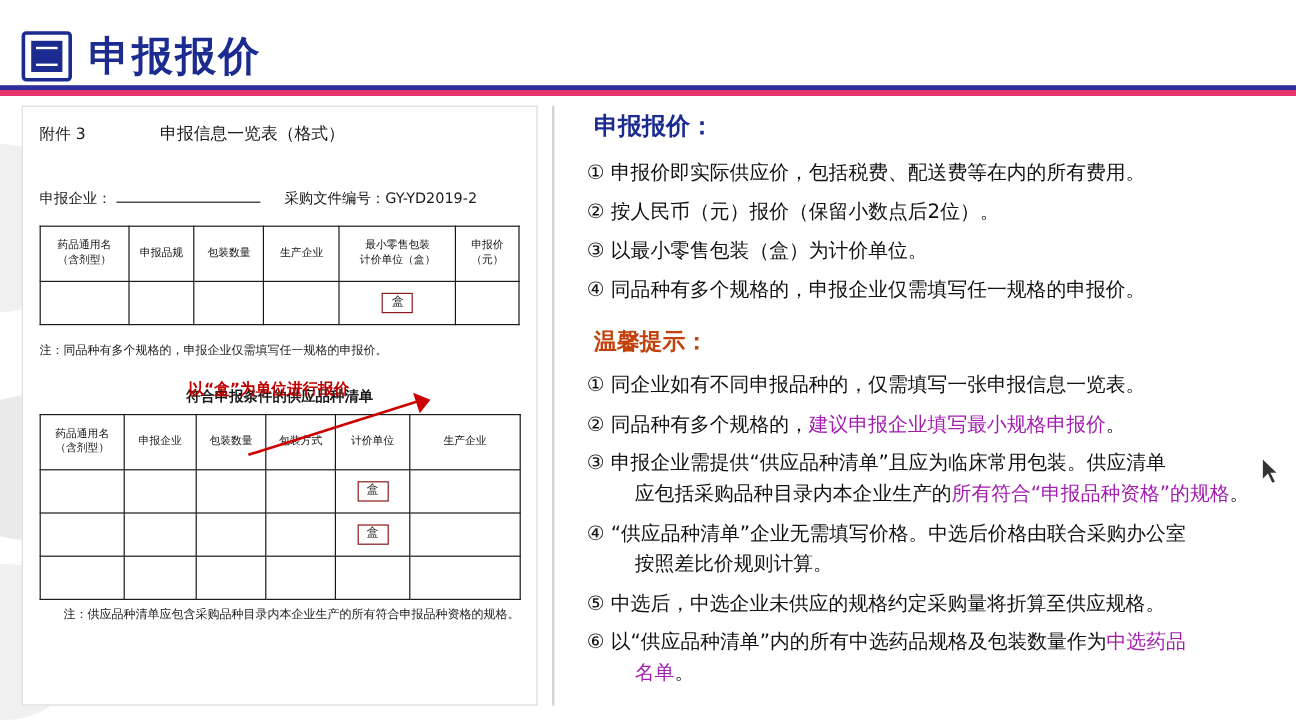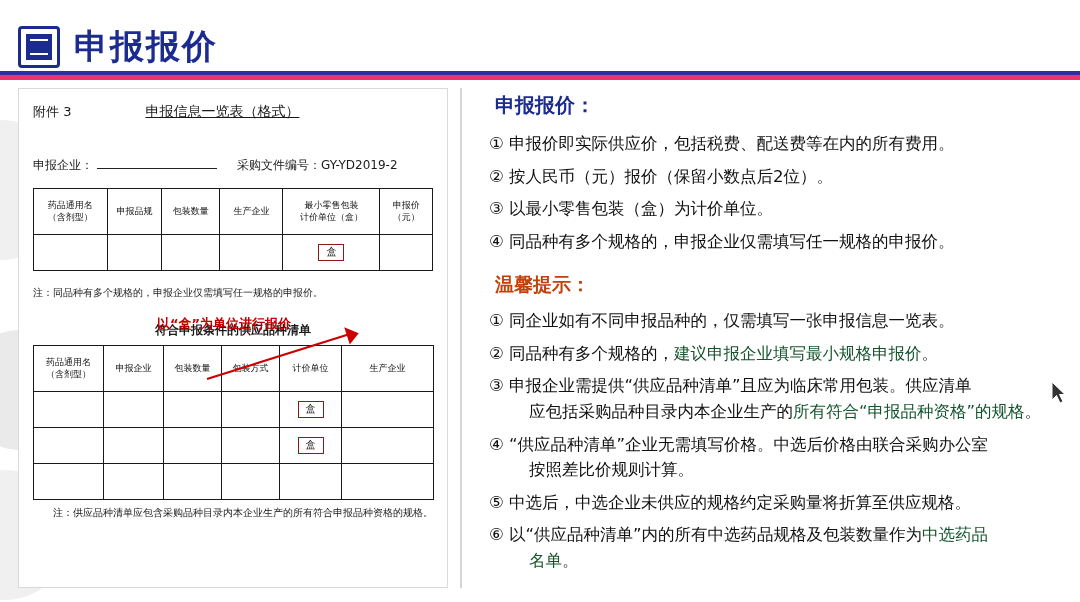--- a/index.html
+++ b/index.html
@@ -88,27 +88,25 @@
     padding: 10px 14px;
     font-family: "DejaVu Sans", sans-serif;
     color: #1a1a1a;
   }
   .lp-row1 {
     display: flex;
     align-items: baseline;
     font-size: 13px;
     margin-top: 4px;
     margin-bottom: 26px;
-    gap: 12px;
   }
   .lp-attach { font-size: 13px; }
   .lp-formtitle {
     font-size: 14px;
     margin-left: 62px;
-    text-decoration: underline;
   }
   .lp-row2 {
     display: flex;
     align-items: flex-end;
     font-size: 12px;
     margin-bottom: 14px;
     margin-top: 36px;
   }
   .lp-ent { white-space: nowrap; }
   .lp-ent-line {
@@ -223,21 +221,21 @@
     margin-bottom: 7px;
     color: #111;
   }
   ul.rp-list li .num {
     flex: 0 0 auto;
     width: 20px;
     text-align: left;
     color: #111;
   }
   ul.rp-list li .txt { flex: 1 1 auto; }
-  .red { color: #14532d; }
+  .red { color: #a21caf; }
   .indent { padding-left: 20px; display:block; }
 
   
   .cursor {
     position: absolute;
     left: 1052px; top: 382px;
     z-index: 20;
   }
 </style>
 </head>

